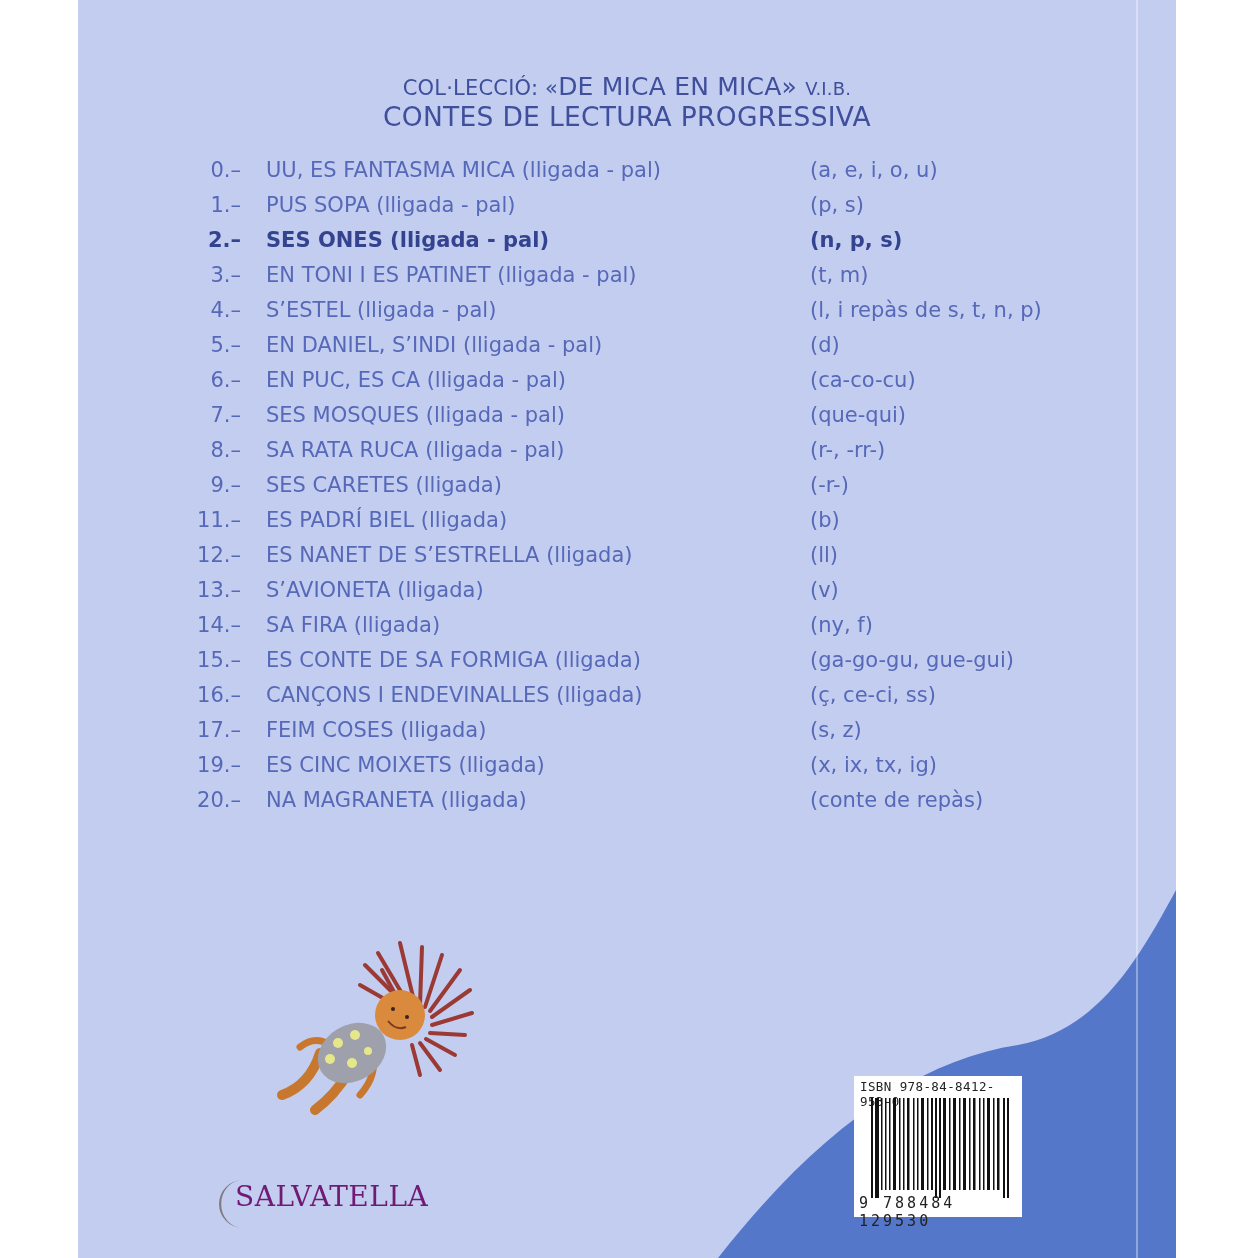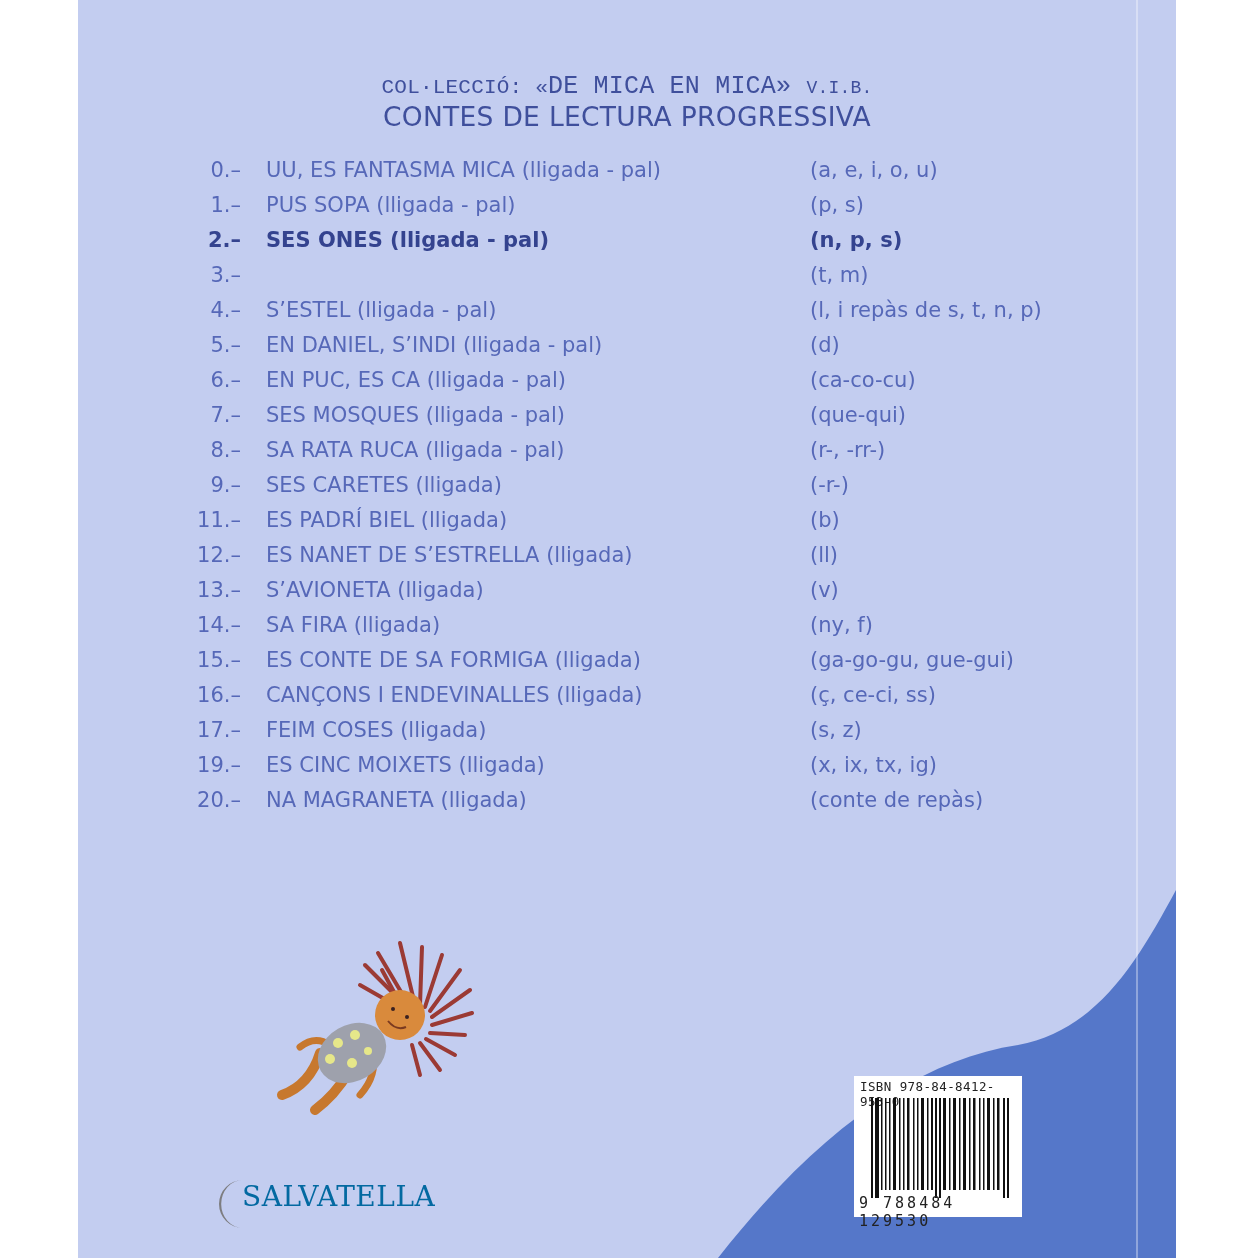--- a/index.html
+++ b/index.html
@@ -1,37 +1,37 @@
 <!DOCTYPE html>
 <html><head>
 <meta charset="utf-8">
 <style>
   html, body { margin:0; padding:0; background:#ffffff; }
   body { width:1258px; height:1258px; position:relative; overflow:hidden; font-family:"DejaVu Sans", sans-serif; }
   .cover { position:absolute; left:78px; top:0; width:1098px; height:1258px; background:#c3cdf0; overflow:hidden; }
   .crease { position:absolute; left:1058px; top:0; width:2px; height:1258px; background:rgba(255,255,255,0.35); }
   .wave { position:absolute; left:0; top:0; width:1098px; height:1258px; }
   .header { position:absolute; left:0; width:1098px; text-align:center; color:#3f4f9c; }
-  .h1 { top:72px; font-size:21px; letter-spacing:0.2px;font-family:Liberation Mono, monospace; }
+  .h1 { top:72px; font-size:21px; letter-spacing:0.2px; }
   .h1 .big { font-size:25px; }
   .h1 .small { font-size:18px; }
   .h2 { top:101px; font-size:26.5px; font-weight:normal; letter-spacing:0.3px; }
   .list { position:absolute; left:0; top:158px; width:1098px; }
   .row { position:relative; height:35px; color:#5668b8; font-size:21px; white-space:nowrap; }
   .row .num { position:absolute; right:935px; top:0; text-align:right; }
   .row .title { position:absolute; left:188px; top:0; }
   .row .letters { position:absolute; left:732px; top:0; }
   .row.bold { color:#34438f; font-weight:bold; }
   .doll { position:absolute; left:182px; top:935px; width:230px; height:180px; }
   .isbn { position:absolute; left:776px; top:1076px; width:168px; height:141px; background:#fff; }
   .isbn-top { position:absolute; left:6px; top:3px; font-family:"DejaVu Sans Mono", monospace; font-size:12.5px; color:#222; letter-spacing:0.4px; }
   .bars { position:absolute; left:17px; top:22px; width:140px; height:100px; }
   .isbn-bottom { position:absolute; left:5px; top:118px; font-family:"DejaVu Sans Mono", monospace; font-size:15px; color:#222; letter-spacing:3px; }
   .logo { position:absolute; left:135px; top:1176px; width:240px; height:60px; }
-  .logo-name { position:absolute; left:29px; top:4px; font-family:"DejaVu Serif", serif; font-size:28px; color:#0369a1; letter-spacing:0.5px; }
+  .logo-name { position:absolute; left:22px; top:4px; font-family:"DejaVu Serif", serif; font-size:28px; color:#701a75; letter-spacing:0.5px; }
   .logo-sub { position:absolute; left:108px; top:38px; font-family:Liberation Serif, serif; font-size:12px; color:#a21caf; letter-spacing:6px;margin-top:48px; }
 </style>
 </head>
 <body>
 
 <div class="cover">
   <svg class="wave" viewBox="0 0 1098 1258">
     <path d="M1098 890 C1060 960 1020 1030 940 1045 C840 1060 740 1130 640 1258 L1098 1258 Z" fill="#5577c9"></path>
   </svg>
   <div class="crease"></div>
@@ -50,20 +50,21 @@
         <span class="title">PUS SOPA (lligada - pal)</span>
         <span class="letters">(p, s)</span>
       </div>
     <div class="row bold">
         <span class="num">2.–</span>
         <span class="title">SES ONES (lligada - pal)</span>
         <span class="letters">(n, p, s)</span>
       </div>
     <div class="row">
         <span class="num">3.–</span>
+        <span class="title">EN TONI I ES PATINET (lligada - pal)</span>
         <span class="letters">(t, m)</span>
       </div>
     <div class="row">
         <span class="num">4.–</span>
         <span class="title">S’ESTEL (lligada - pal)</span>
         <span class="letters">(l, i repàs de s, t, n, p)</span>
       </div>
     <div class="row">
         <span class="num">5.–</span>
         <span class="title">EN DANIEL, S’INDI (lligada - pal)</span>

